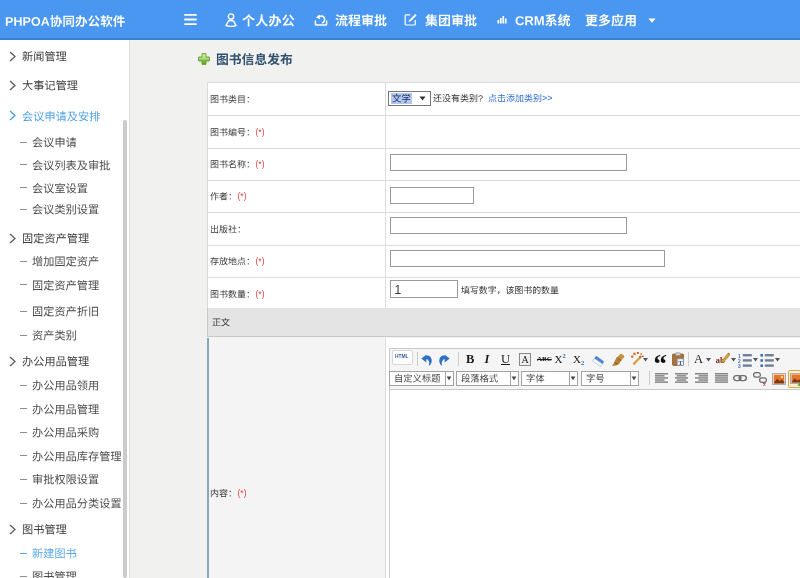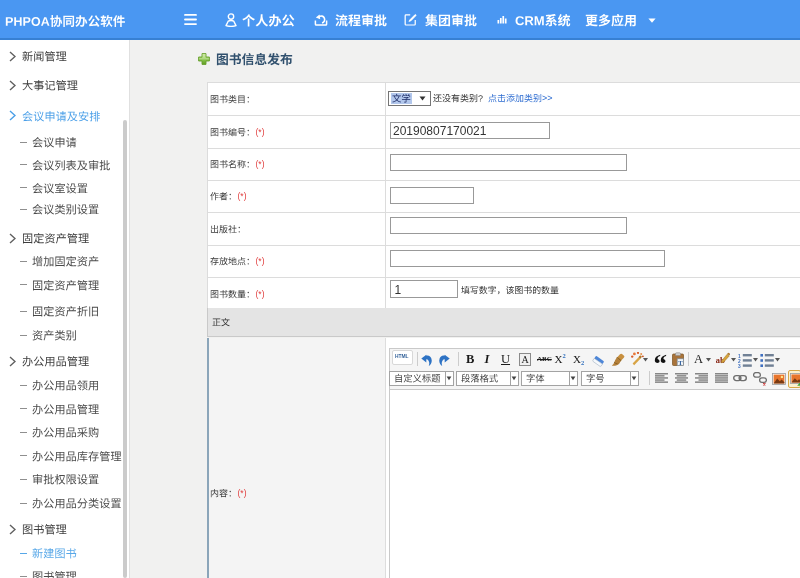--- a/index.html
+++ b/index.html
@@ -505,23 +505,20 @@
       </svg></div>
     <div style="position:absolute;left:487.5px;top:93.3px;line-height:0;"><svg width="54" height="12" viewBox="0 0 54 12" fill="#2a6ad0">
         <use href="#g92" transform="translate(0.0,8.5) scale(0.0090)"></use>
         <use href="#g102" transform="translate(9.0,8.5) scale(0.0090)"></use>
         <use href="#g103" transform="translate(18.0,8.5) scale(0.0090)"></use>
         <use href="#g55" transform="translate(27.0,8.5) scale(0.0090)"></use>
         <use href="#g48" transform="translate(36.0,8.5) scale(0.0090)"></use>
         <use href="#g49" transform="translate(45.0,8.5) scale(0.0090)"></use>
       </svg></div>
     <div style="position:absolute;left:542px;top:93.1px;font-family:'Liberation Sans',sans-serif;font-size:9px;font-weight:400;color:#2a6ad0;line-height:10.8px;white-space:nowrap;">&gt;&gt;</div>
-    <div style="position:absolute;left:389.5px;top:122px;width:160px;height:17px;background:#fff;border:1px solid #999;box-sizing:border-box">
-      <div style="position:absolute;left:2.5px;top:1.0px;font-family:'Liberation Sans',sans-serif;font-size:12px;font-weight:400;color:#333;line-height:14.4px;white-space:nowrap;position:absolute">20190807170021</div>
-    </div>
     <div style="position:absolute;left:389.5px;top:154px;width:237px;height:17px;background:#fff;border:1px solid #999;box-sizing:border-box"></div>
     <div style="position:absolute;left:389.5px;top:186.5px;width:84px;height:17px;background:#fff;border:1px solid #999;box-sizing:border-box"></div>
     <div style="position:absolute;left:389.5px;top:217px;width:237px;height:17px;background:#fff;border:1px solid #999;box-sizing:border-box"></div>
     <div style="position:absolute;left:389.5px;top:249.5px;width:275px;height:17px;background:#fff;border:1px solid #999;box-sizing:border-box"></div>
     <div style="position:absolute;left:389.5px;top:280px;width:68px;height:18px;background:#fff;border:1px solid #999;box-sizing:border-box">
       <div style="position:absolute;left:4px;top:1.6px;font-family:'Liberation Sans',sans-serif;font-size:12px;font-weight:400;color:#333;line-height:14.4px;white-space:nowrap;position:absolute">1</div>
     </div>
     <div style="position:absolute;left:461px;top:284.9px;line-height:0;"><svg width="98" height="12" viewBox="0 0 98 12" fill="#333">
         <use href="#g104" transform="translate(0.0,8.4) scale(0.0089)"></use>
         <use href="#g105" transform="translate(8.9,8.4) scale(0.0089)"></use>

